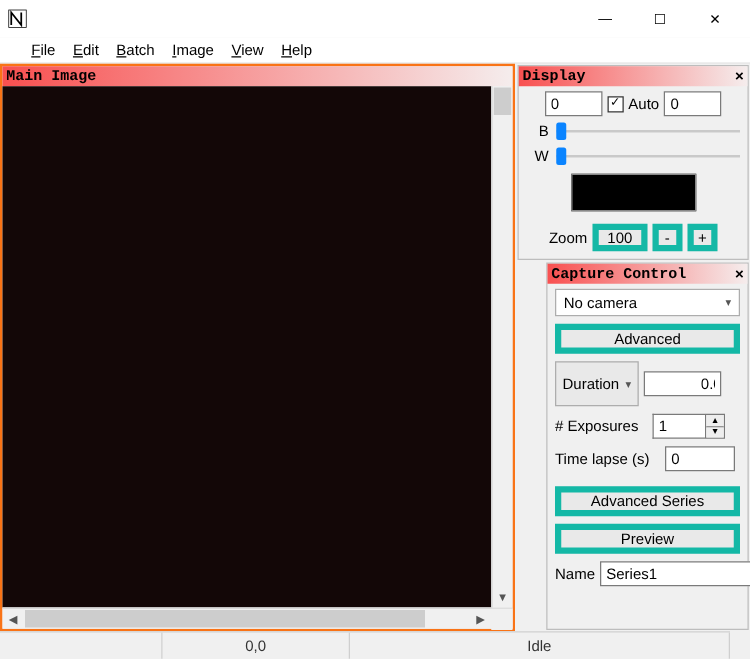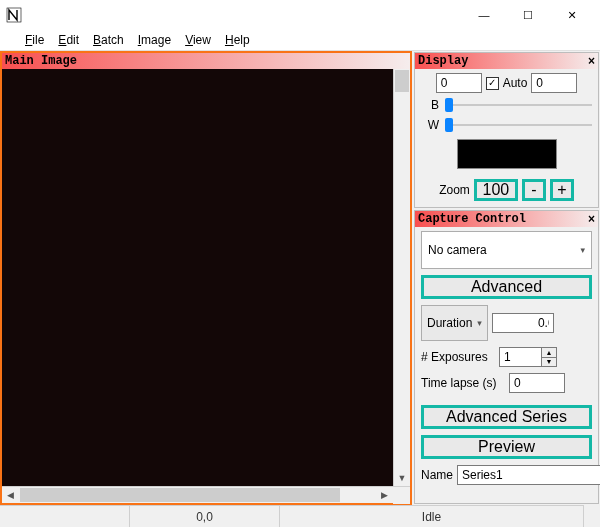--- a/index.html
+++ b/index.html
@@ -108,29 +108,29 @@
     content:""; position:absolute; left:0; right:0; top:7px; height:2px; background:#c9c9c9;
   }
   .slider-thumb {
     position:absolute; top:1px; width:8px; height:14px; background:#0a84ff; border-radius:2px;
   }
   .swatch {
     width:100px; height:30px; background:#000; border:1px solid #888; margin:2px auto 2px auto;
   }
   .zoom-row { display:flex; align-items:center; gap:4px; justify-content:center; padding-top:4px;}
   .btn {
-    background:#e9e9e9; border:3px solid #14b8a6;
+    background:#e9e9e9; border:5px solid #14b8a6;
     height:22px; display:flex; align-items:center; justify-content:center;
-    font-size:16px; padding:0 8px;
+    font-size:12px; padding:0 8px;
   }
   .btn.small{ width:24px; padding:0;}
   .btn.zoomval{ width:44px;}
   .btn.full { width:100%; height:24px;}
   .select {
-    height:38px; border:1px solid #adadad; background:#fff;
+    height:22px; border:1px solid #adadad; background:#fff;
     display:flex; align-items:center; padding:0 6px; position:relative;
     font-size:12px;
   }
   .select .chev, .mini-chev {
     margin-left:auto; font-size:9px; color:#555;
   }
   .dur-sel {
     height:36px; border:1px solid #adadad; background:#e9e9e9;
     display:flex; align-items:center; padding:0 5px; gap:5px; font-size:12px;
   }
@@ -239,21 +239,21 @@
         <div class="swatch"></div>
         <div class="zoom-row">
           <span class="lbl">Zoom</span>
           <div class="btn zoomval">100</div>
           <div class="btn small">-</div>
           <div class="btn small">+</div>
         </div>
       </div>
     </div>
 
-    <div class="panel" style="flex:1;">
+    <div class="panel" style="flex:1;margin-left:23px;">
       <div class="panel-header">
         <span>Capture Control</span>
         <span class="closex">×</span>
       </div>
       <div class="panel-body" style="gap:6px;">
         <div class="select">
           <span>No camera</span>
           <span class="chev">▾</span>
         </div>
         <div class="btn full">Advanced</div>

